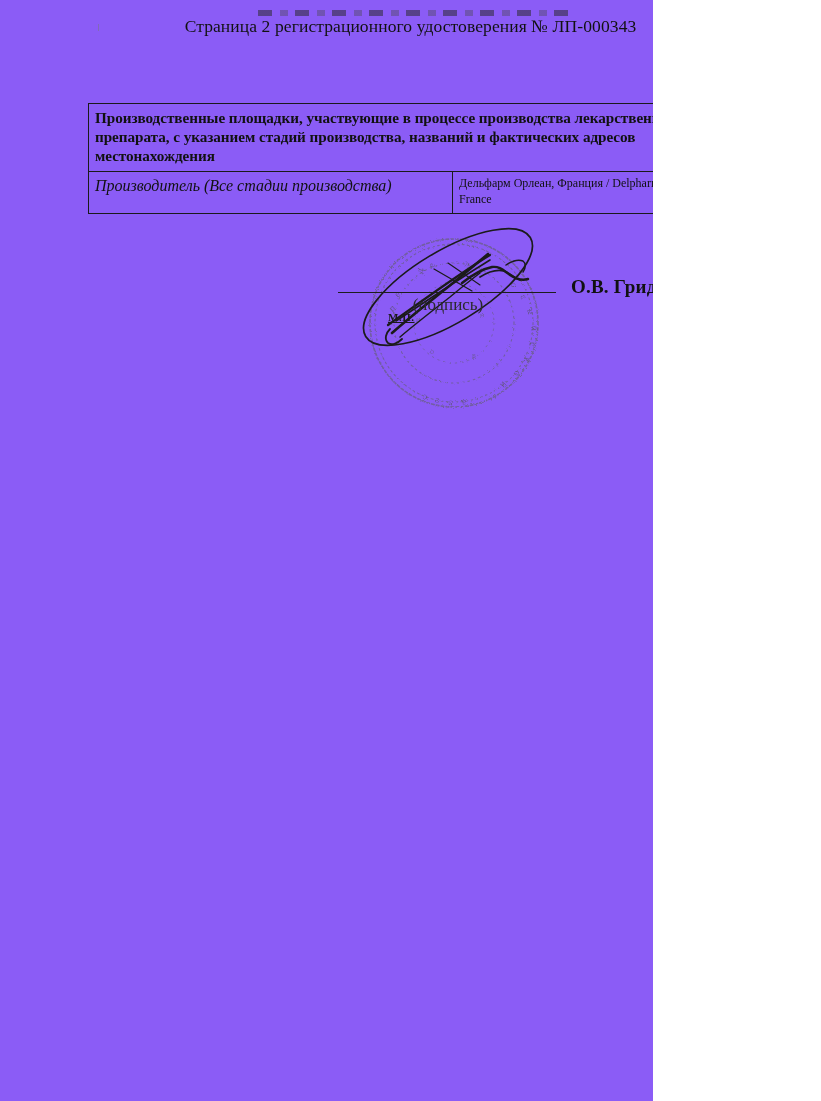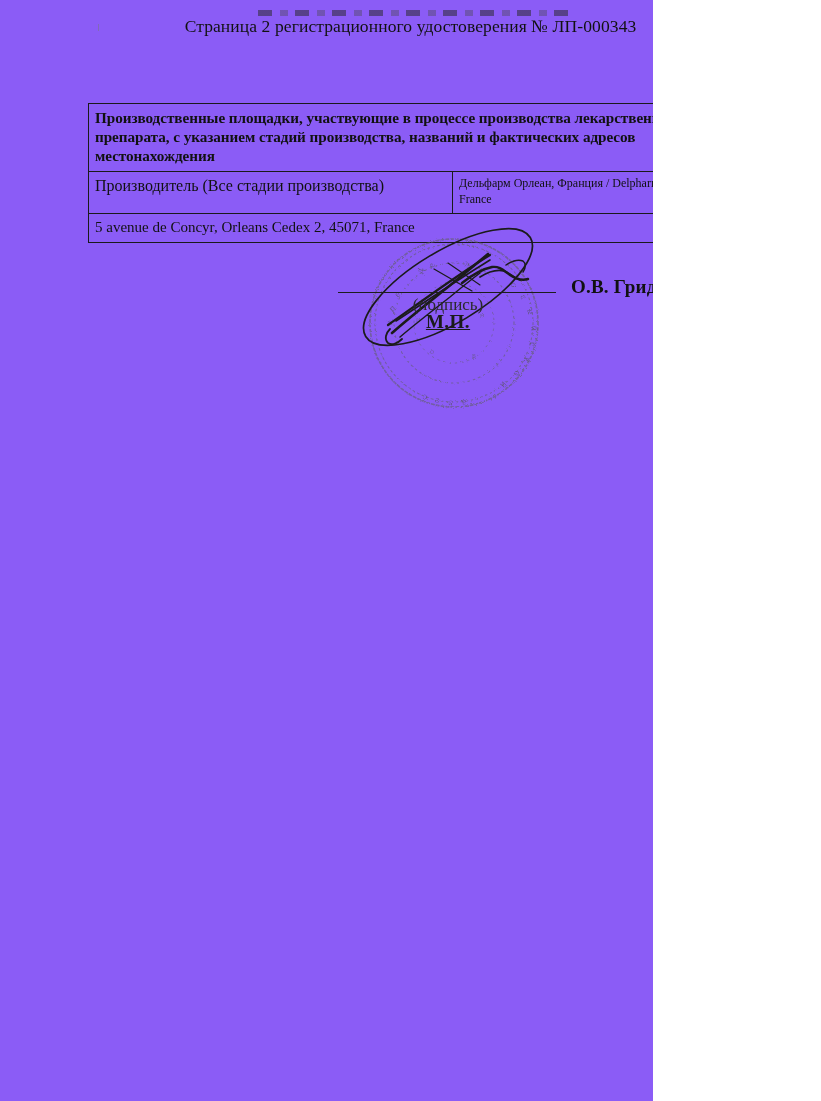--- a/index.html
+++ b/index.html
@@ -67,20 +67,21 @@
     vertical-align: top;
     font-size: 15.2px;
     line-height: 1.26;
   }
   td.cell-title {
     font-weight: bold;
     letter-spacing: -0.05px;
     padding-bottom: 6px;
   }
   td.cell-role {
+    font-style: italic;
     font-size: 16px;
   }
   td.cell-maker {
     font-size: 12px;
     line-height: 1.3;
   }
   td.cell-address {
     font-size: 15px;
   }
 
@@ -125,22 +126,21 @@
     width: 120px;
     text-align: center;
     font-size: 17px;
     color: #2a2a2a;
   }
   .seal-caption {
     position: absolute;
     left: 388px;
     top: 311px;
     width: 120px;
-    text-align: center;
-    font-size: 19px;
+    font-size: 11px;
     font-weight: bold;
     color: #1a1a1a;
     letter-spacing: 0.5px;
     text-decoration: underline;
   }
 
   
   .stamp-layer {
     position: absolute;
     left: 360px;
@@ -174,23 +174,20 @@
       <col style="width:364px">
       <col style="width:276px">
     </colgroup>
     <tbody>
       <tr>
         <td class="cell-title" colspan="2">Производственные площадки, участвующие в процессе производства лекарственного препарата, с указанием стадий производства, названий и фактических адресов местонахождения</td>
       </tr>
       <tr>
         <td class="cell-role">Производитель (Все стадии производства)</td>
         <td class="cell-maker">Дельфарм Орлеан, Франция / Delpharm Orleans, France</td>
-      </tr>
-      <tr>
-        <td class="cell-address" colspan="2">5 avenue de Concyr, Orleans Cedex 2, 45071, France</td>
       </tr>
     </tbody>
   </table>
 
   <div class="sig-row">
     <div class="sig-name">О.В. Гриднев</div>
   </div>
 
   <div class="stamp-layer">
     <svg width="200" height="172" viewBox="0 0 200 172" xmlns="http://www.w3.org/2000/svg">

